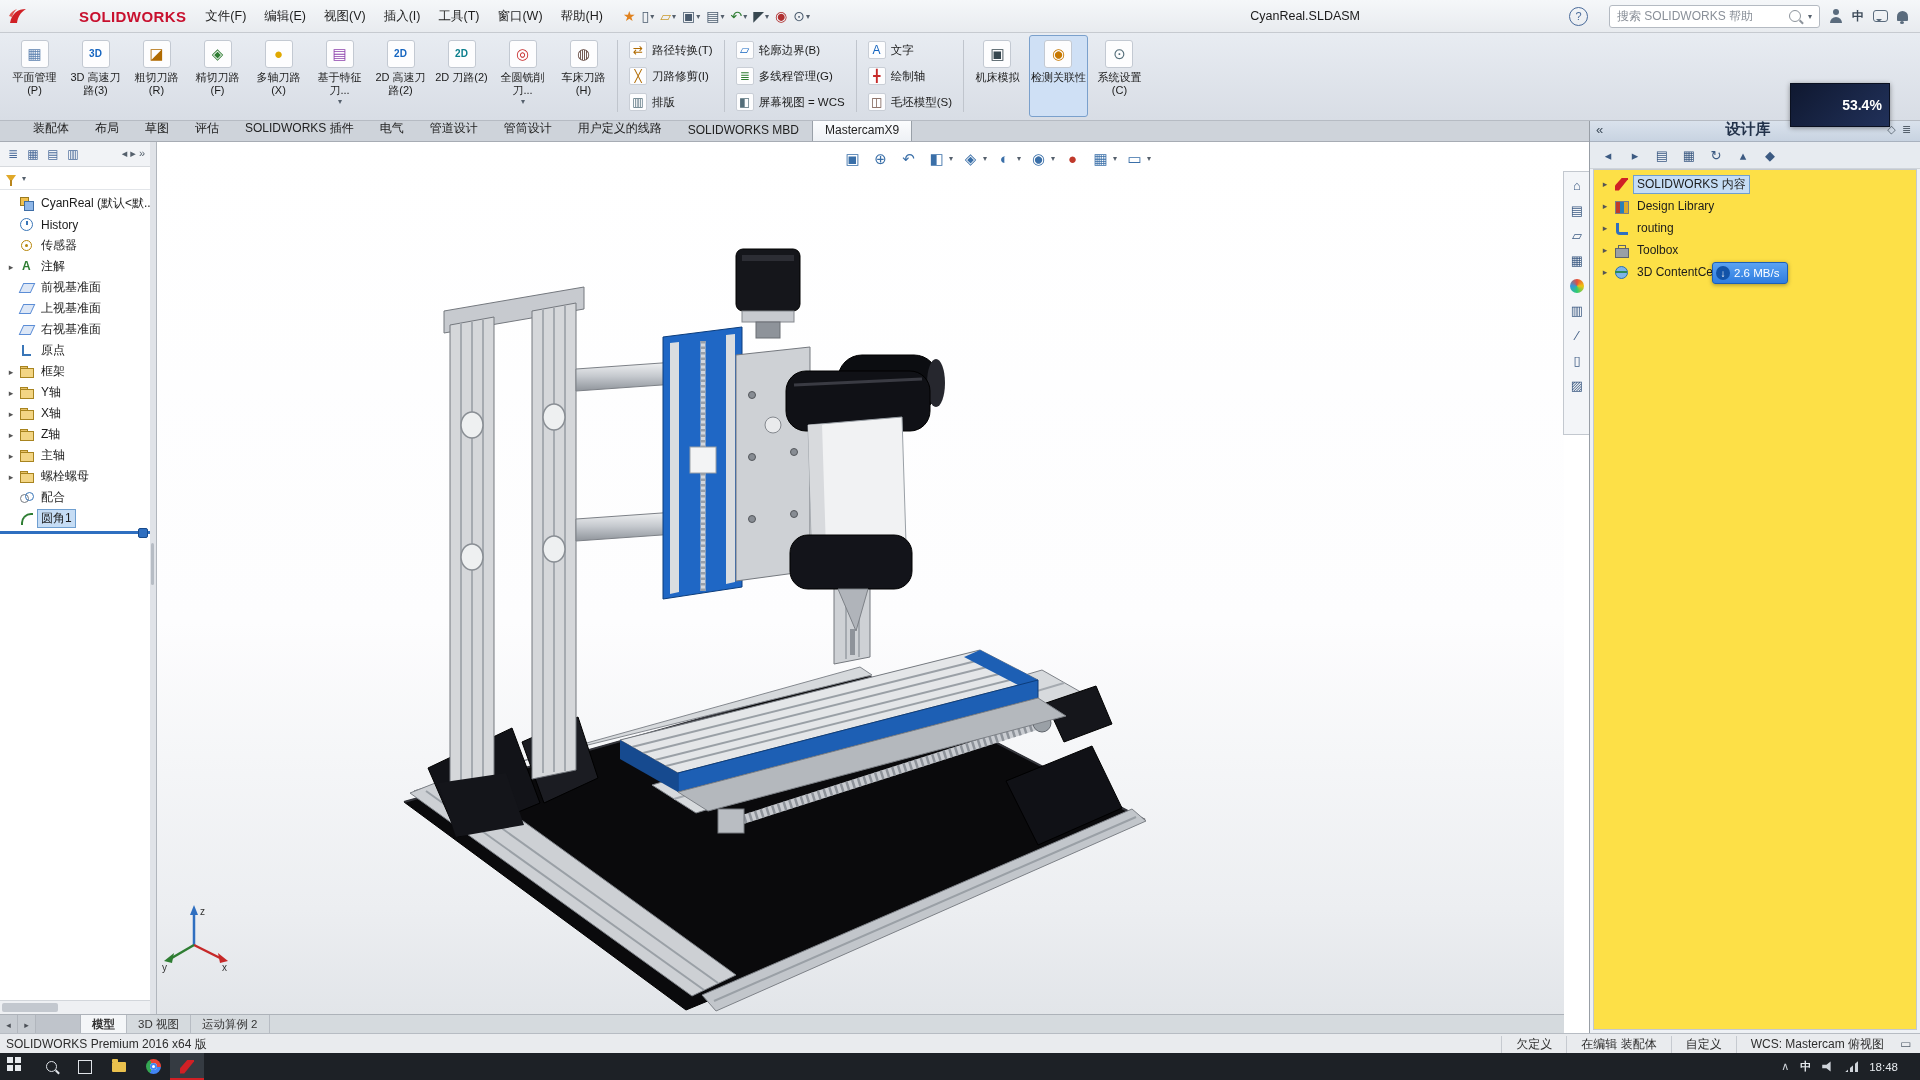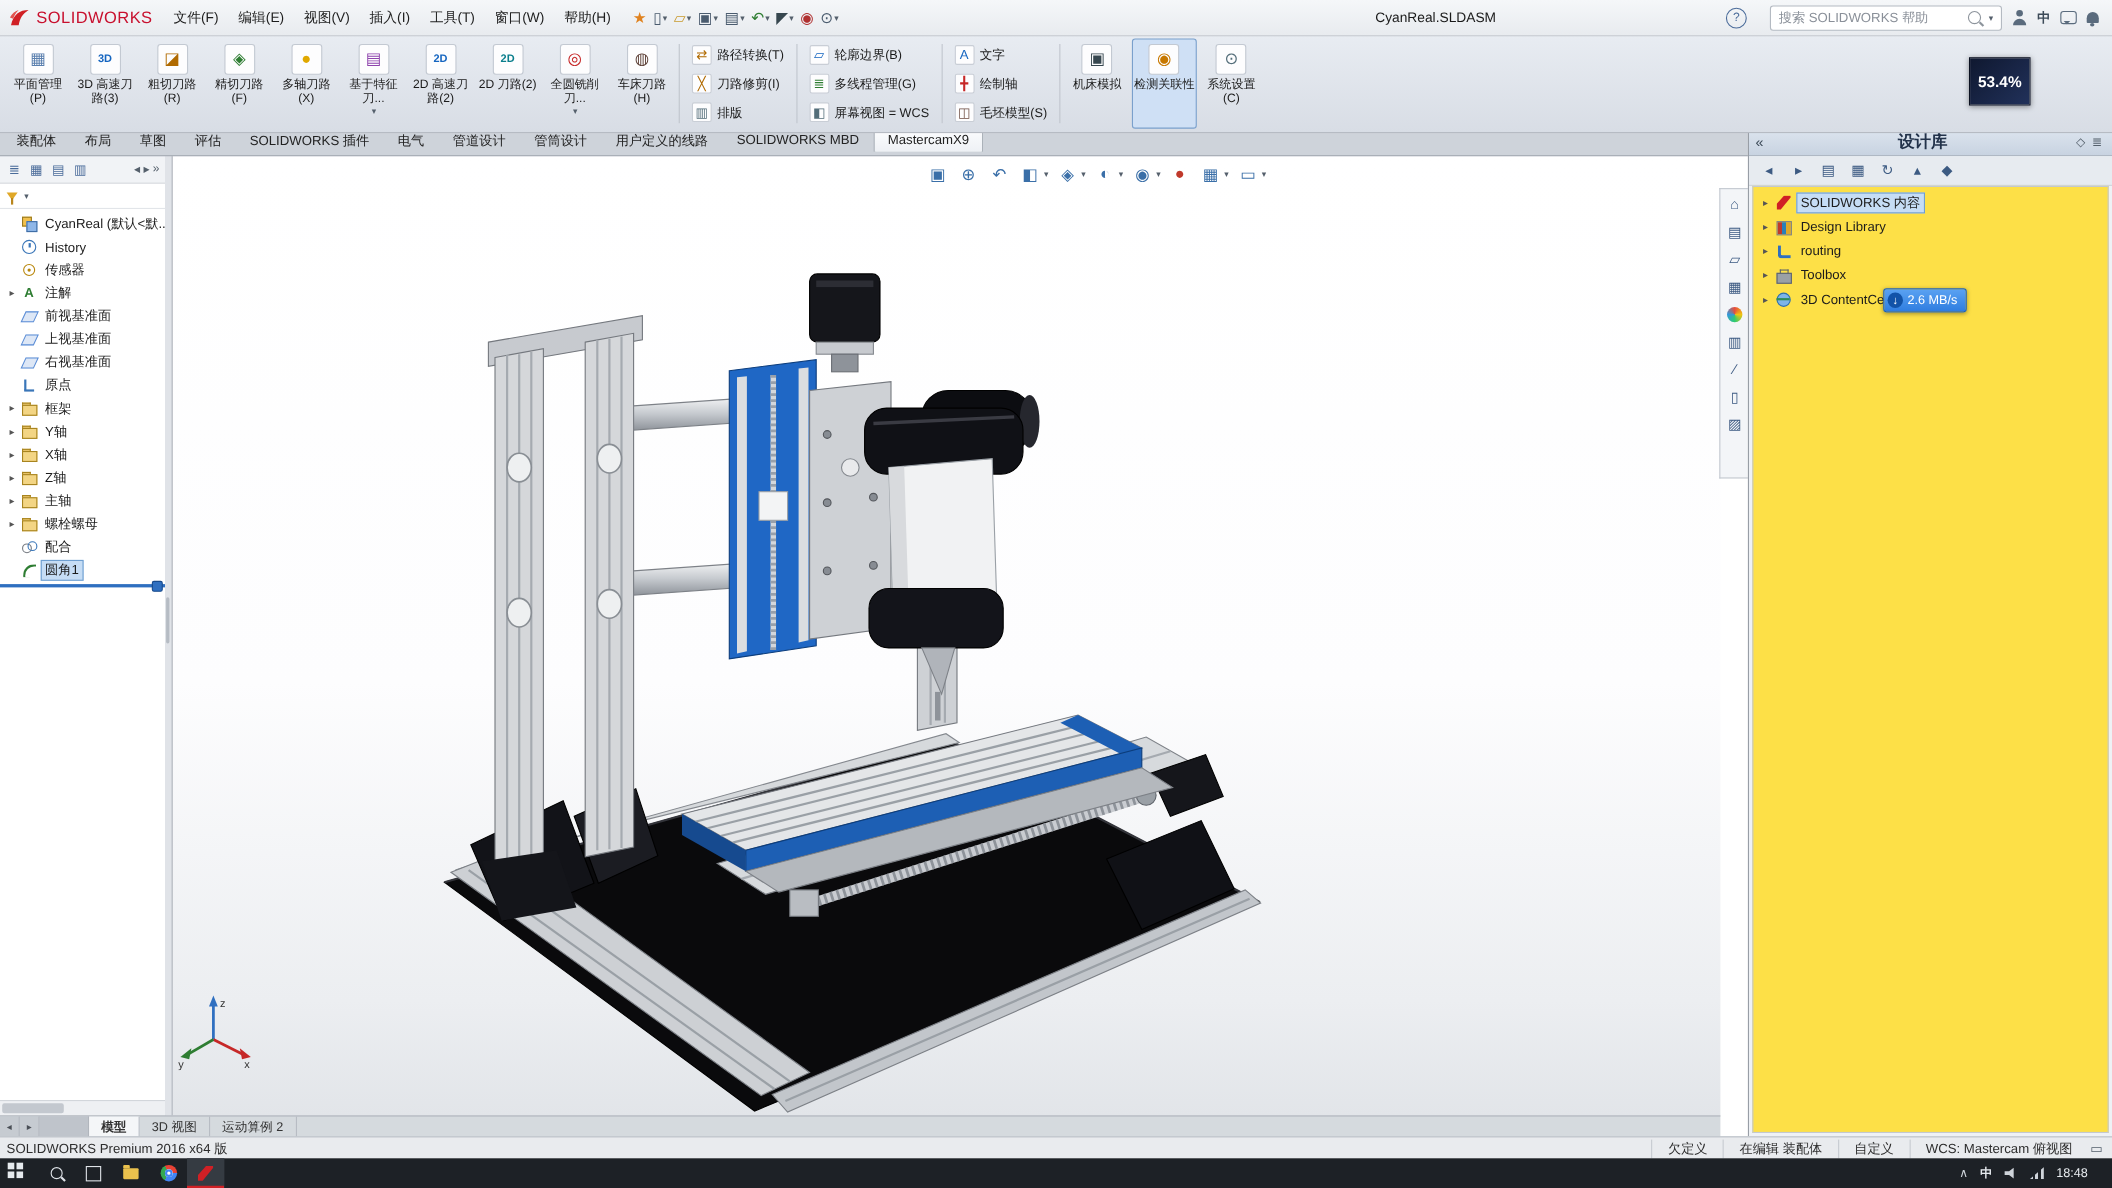--- a/index.html
+++ b/index.html
@@ -3,21 +3,21 @@
 <meta charset="utf-8">
 <style>
   html,body{margin:0;padding:0;width:1920px;height:1080px;overflow:hidden;
     font-family:"Liberation Sans","DejaVu Sans",sans-serif;font-size:12px;color:#222;background:#fff;}
   #app{position:relative;width:1920px;height:1080px;overflow:hidden;}
 
   
   .titlebar{position:absolute;top:0;left:0;right:0;height:32px;background:linear-gradient(#f5f7f9,#e8ebef);
     border-bottom:1px solid #c6cad0;display:flex;align-items:center;z-index:30;}
   .logo{display:flex;align-items:center;gap:5px;padding:0 10px 0 8px;}
-  .logo-text{color:#c8102e;font-weight:normal;font-size:15px;letter-spacing:.4px;}
+  .logo-text{color:#c8102e;font-weight:bold;font-size:15px;letter-spacing:.4px;margin-left:46px;}
   .menubar{display:flex;}
   .menu-item{padding:12px 9px;line-height:32px;font-size:12.5px;color:#1d1d1d;cursor:default;}
   .qat{display:flex;align-items:center;margin-left:8px;}
   .qat-btn{display:flex;align-items:center;padding:2px 3px;border-radius:2px;}
   .qat-btn .g{font-size:14px;line-height:1;}
   .caret{display:none;font-size:8px;color:#55606c;margin-left:1px;}
   .caret.show{display:inline;}
   .caret::before{content:"▾";}
   .tb-title{position:absolute;left:560px;right:560px;text-align:right;font-size:12.5px;color:#1a1a1a;pointer-events:none;}
   .tb-right{margin-left:auto;display:flex;align-items:center;gap:9px;padding-right:12px;}
@@ -50,21 +50,21 @@
     background:#fdfdfe;border:1px solid #c3c9d2;border-radius:3px;font-size:15px;flex:none;}
   .ric.small{font-size:10px;font-weight:bold;}
   .rb-stack{display:flex;flex-direction:column;justify-content:space-between;padding:5px 3px;}
   .rb-small{display:flex;align-items:center;gap:5px;font-size:11.5px;color:#1b1b1b;padding:1px 5px;border-radius:2px;white-space:nowrap;}
   .ric-s{width:16px;height:16px;display:flex;align-items:center;justify-content:center;font-size:12px;
     background:#fdfdfe;border:1px solid #c9ced6;border-radius:2px;flex:none;}
   .rb-sep{width:1px;background:#c0c5cd;margin:5px 3px;}
 
   
   .tabrow{position:absolute;top:114px;left:0;right:0;height:27px;background:#ced3da;border-bottom:1px solid #a7acb4;
-    display:flex;align-items:flex-start;padding-left:2px;z-index:5;}
+    display:flex;align-items:flex-end;padding-left:20px;z-index:5;}
   .ctab{padding:5px 12px 4px;font-size:12px;color:#222;border:1px solid transparent;border-bottom:none;
     border-radius:3px 3px 0 0;white-space:nowrap;}
   .ctab.active{background:linear-gradient(#fdfeff,#eef1f5);border-color:#99a0a8;}
 
   
   .leftpanel{position:absolute;top:141px;left:0;width:150px;bottom:66px;background:#fff;border-right:1px solid #b1b6bd;
     display:flex;flex-direction:column;z-index:4;}
   .lp-tabs{height:25px;display:flex;align-items:center;gap:4px;padding:0 5px;background:#f1f3f6;border-bottom:1px solid #d7dade;}
   .lp-ic{width:16px;height:16px;display:flex;align-items:center;justify-content:center;color:#4a6b9a;font-size:12px;}
   .lp-ic.t1::before{content:"≣";} .lp-ic.t2::before{content:"▦";} .lp-ic.t3::before{content:"▤";} .lp-ic.t4::before{content:"▥";}
@@ -188,23 +188,23 @@
   .swlogo::before{content:"";position:absolute;inset:1px;background:#d02025;clip-path:polygon(0 62%,55% 0,100% 0,100% 14%,30% 100%,0 100%);}
   .tray{margin-left:auto;display:flex;align-items:center;gap:11px;padding-right:6px;color:#cfd4da;font-size:11px;}
   .tray-up::before{content:"∧";}
   .tray-vol{width:12px;height:11px;background:#cfd4da;clip-path:polygon(0 35%,35% 35%,70% 5%,70% 95%,35% 65%,0 65%);}
   .tray-net{width:13px;height:11px;background:repeating-linear-gradient(90deg,#cfd4da 0 3px,transparent 3px 5px);clip-path:polygon(0 100%,100% 0,100% 100%);}
   .tray-lang{font-weight:bold;color:#e6eaee;}
   .tray-time{color:#e6eaee;font-size:11.5px;}
   .showdesk{width:4px;border-left:1px solid #3a3f46;}
 
   
-  .zoom-badge{position:absolute;left:1790px;top:52px;width:54px;height:42px;background:linear-gradient(135deg,#0f1830,#21315a);
+  .zoom-badge{position:absolute;left:1790px;top:83px;width:54px;height:42px;background:linear-gradient(135deg,#0f1830,#21315a);
     border:1px solid #0a1020;color:#fff;font-size:14px;font-weight:bold;display:flex;align-items:center;justify-content:center;
-    z-index:45;box-shadow:0 1px 5px rgba(0,0,0,.4);}
+    z-index:45;box-shadow:0 1px 5px rgba(0,0,0,.4);padding-left:44px;}
 </style>
 </head>
 <body>
 
 <div id="app">
 
   <div class="titlebar">
     <div class="logo">
       <svg width="20" height="18" viewBox="0 0 20 18">
         <path d="M2 16 C4 6 10 2 18 2 C12 6 10 10 9 16 Z" fill="#d02025"></path>

